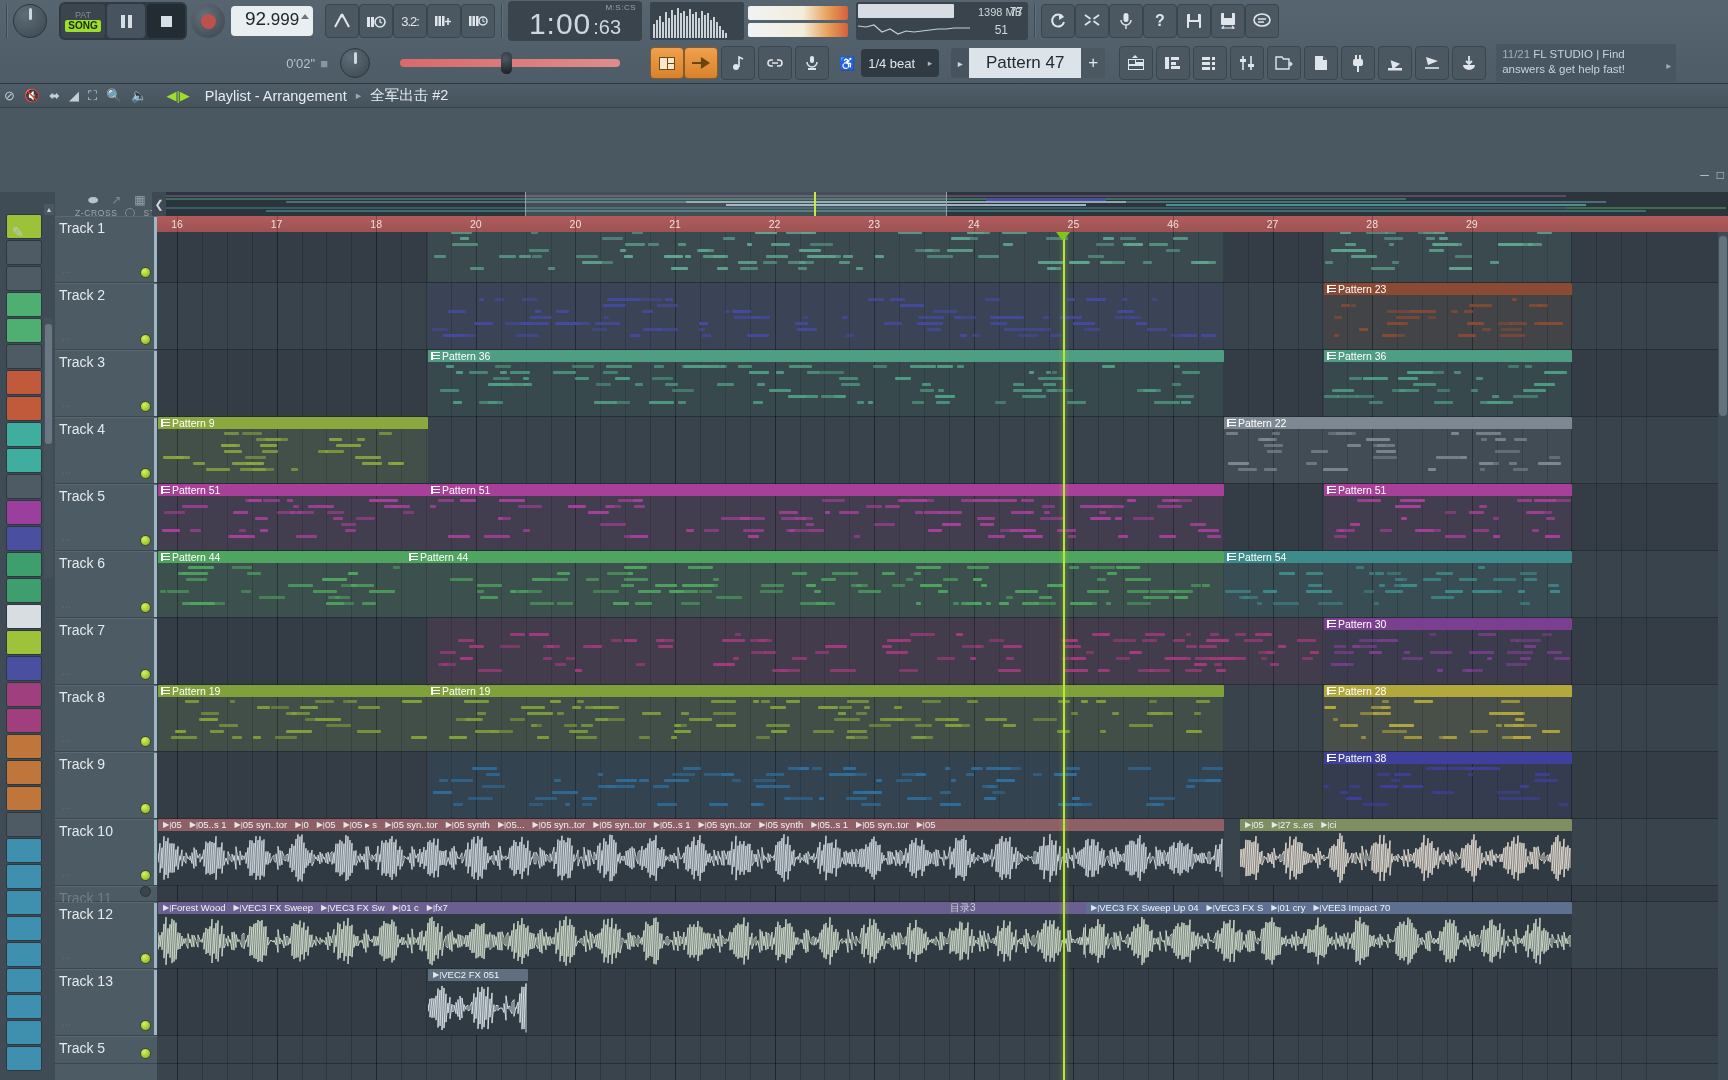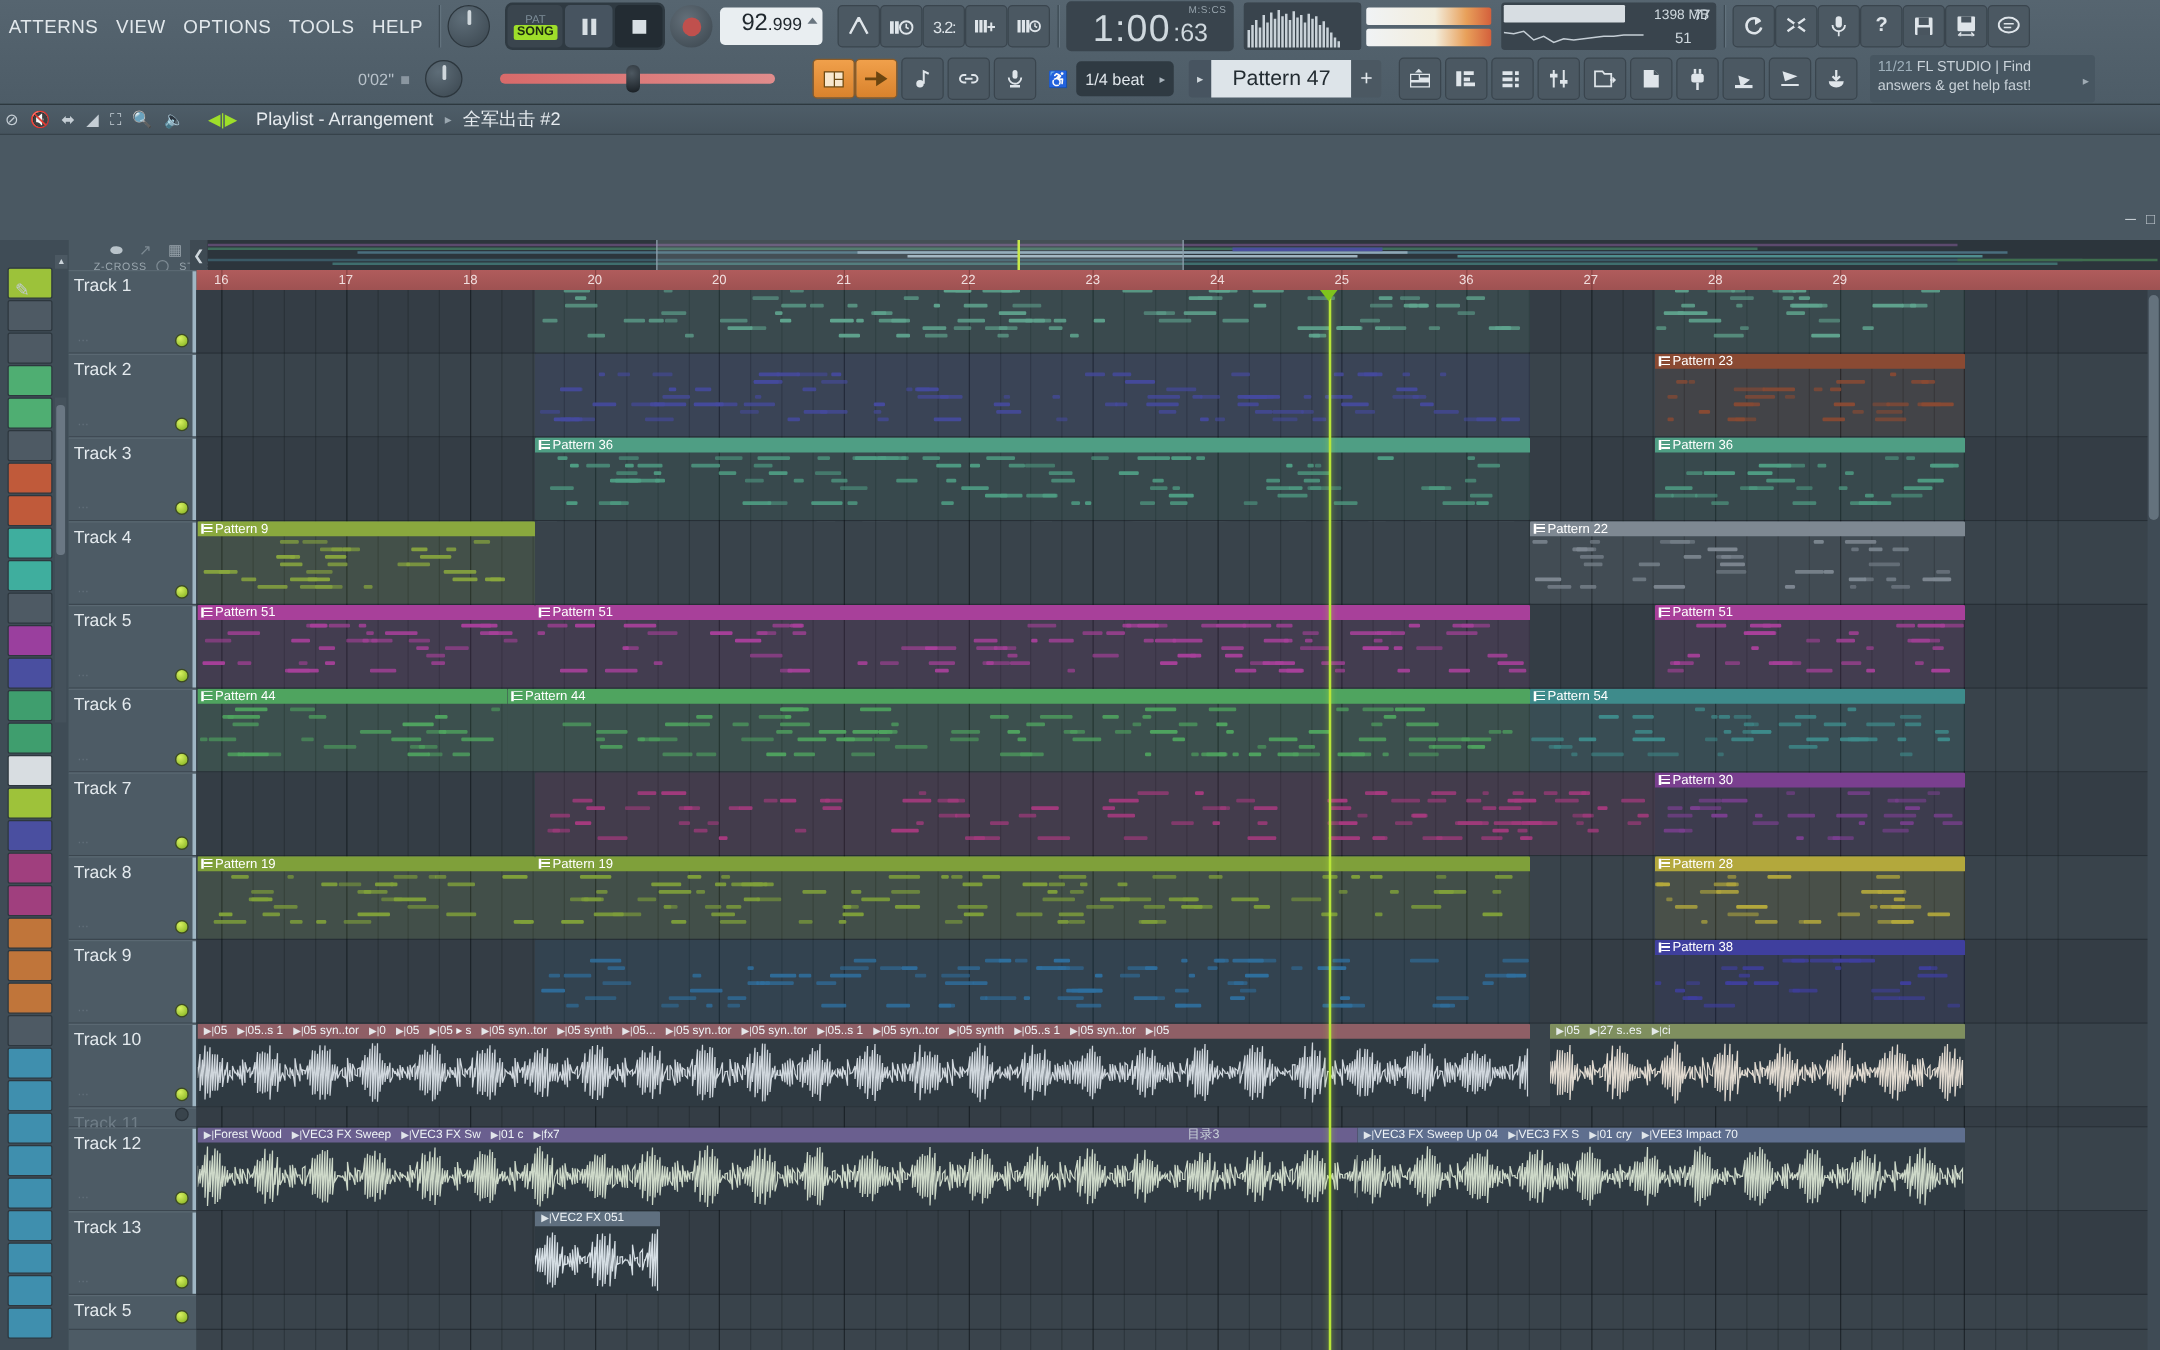--- a/index.html
+++ b/index.html
@@ -34,21 +34,21 @@
   .pausebars i{display:block;width:4px;height:13px;background:#d8dfe4;}
   .stopsq{width:11px;height:11px;background:#d8dfe4;}
   .recbtn{width:34px;height:34px;border-radius:50%;
     background:radial-gradient(circle at 40% 35%,#64707a,#39444c);
     display:flex;align-items:center;justify-content:center;margin-left:4px;}
   .recdot{width:15px;height:15px;border-radius:50%;background:#c0504d;}
 
   .tempo{width:82px;height:30px;border-radius:4px;background:#e9eef1;color:#20282e;
     display:flex;align-items:baseline;justify-content:center;gap:0px;
     font-size:19px;padding-top:2px;margin-left:6px;position:relative;}
-  .tempo .dec{font-size:14px;}
+  .tempo .dec{font-size:17px;}
   .tempo:after{content:"";position:absolute;right:4px;top:8px;width:0;height:0;
      border-left:4px solid transparent;border-right:4px solid transparent;border-bottom:5px solid #6a7680;}
 
   .ibtn{width:34px;height:34px;background:#4b5862;border:1px solid #3a454e;border-radius:4px;
     display:flex;align-items:center;justify-content:center;font-size:14px;color:#dfe5ea;}
   .ibtn svg{display:block;}
 
   .timedisp{height:40px;min-width:134px;background:#39444d;border-radius:4px;
     display:flex;align-items:flex-end;justify-content:center;padding:0 8px 2px 8px;position:relative;}
   .timedisp .big{font-size:30px;line-height:30px;color:#cfd8de;letter-spacing:1px;}
@@ -183,27 +183,20 @@
   #minithumb{position:absolute;left:1px;top:6px;width:7px;height:120px;background:#6a7783;border-radius:3px;}
   .updown{position:absolute;left:44px;width:10px;height:11px;background:#4b5862;
     display:flex;align-items:center;justify-content:center;font-size:7px;color:#cbd4da;}
 </style>
 </head>
 <body>
 
 <div id="toolbar">
 
   <div class="tb-row" style="padding-left:0px;gap:0;">
-    <div class="menu">
-      <span>ATTERNS</span>
-      <span>VIEW</span>
-      <span>OPTIONS</span>
-      <span>TOOLS</span>
-      <span>HELP</span>
-    </div>
     <div class="sep-v"></div>
     <div class="knob"></div>
     <div style="width:12px"></div>
 
     <div class="transport">
       <div class="patsong">
         <div class="pat">PAT</div>
         <div class="song">SONG</div>
       </div>
       <div class="tbtn">
@@ -644,21 +637,21 @@
         <div class="tick" style="left: 816.8px;"></div>
         <div class="bar" style="left: 816.8px;">
           <b>24</b>
         </div>
         <div class="tick" style="left: 916.4px;"></div>
         <div class="bar" style="left: 916.4px;">
           <b>25</b>
         </div>
         <div class="tick" style="left: 1016px;"></div>
         <div class="bar" style="left: 1016px;">
-          <b>36</b>
+          <b>46</b>
         </div>
         <div class="tick" style="left: 1115.6px;"></div>
         <div class="bar" style="left: 1115.6px;">
           <b>27</b>
         </div>
         <div class="tick" style="left: 1215.2px;"></div>
         <div class="bar" style="left: 1215.2px;">
           <b>28</b>
         </div>
         <div class="tick" style="left: 1314.8px;"></div>

